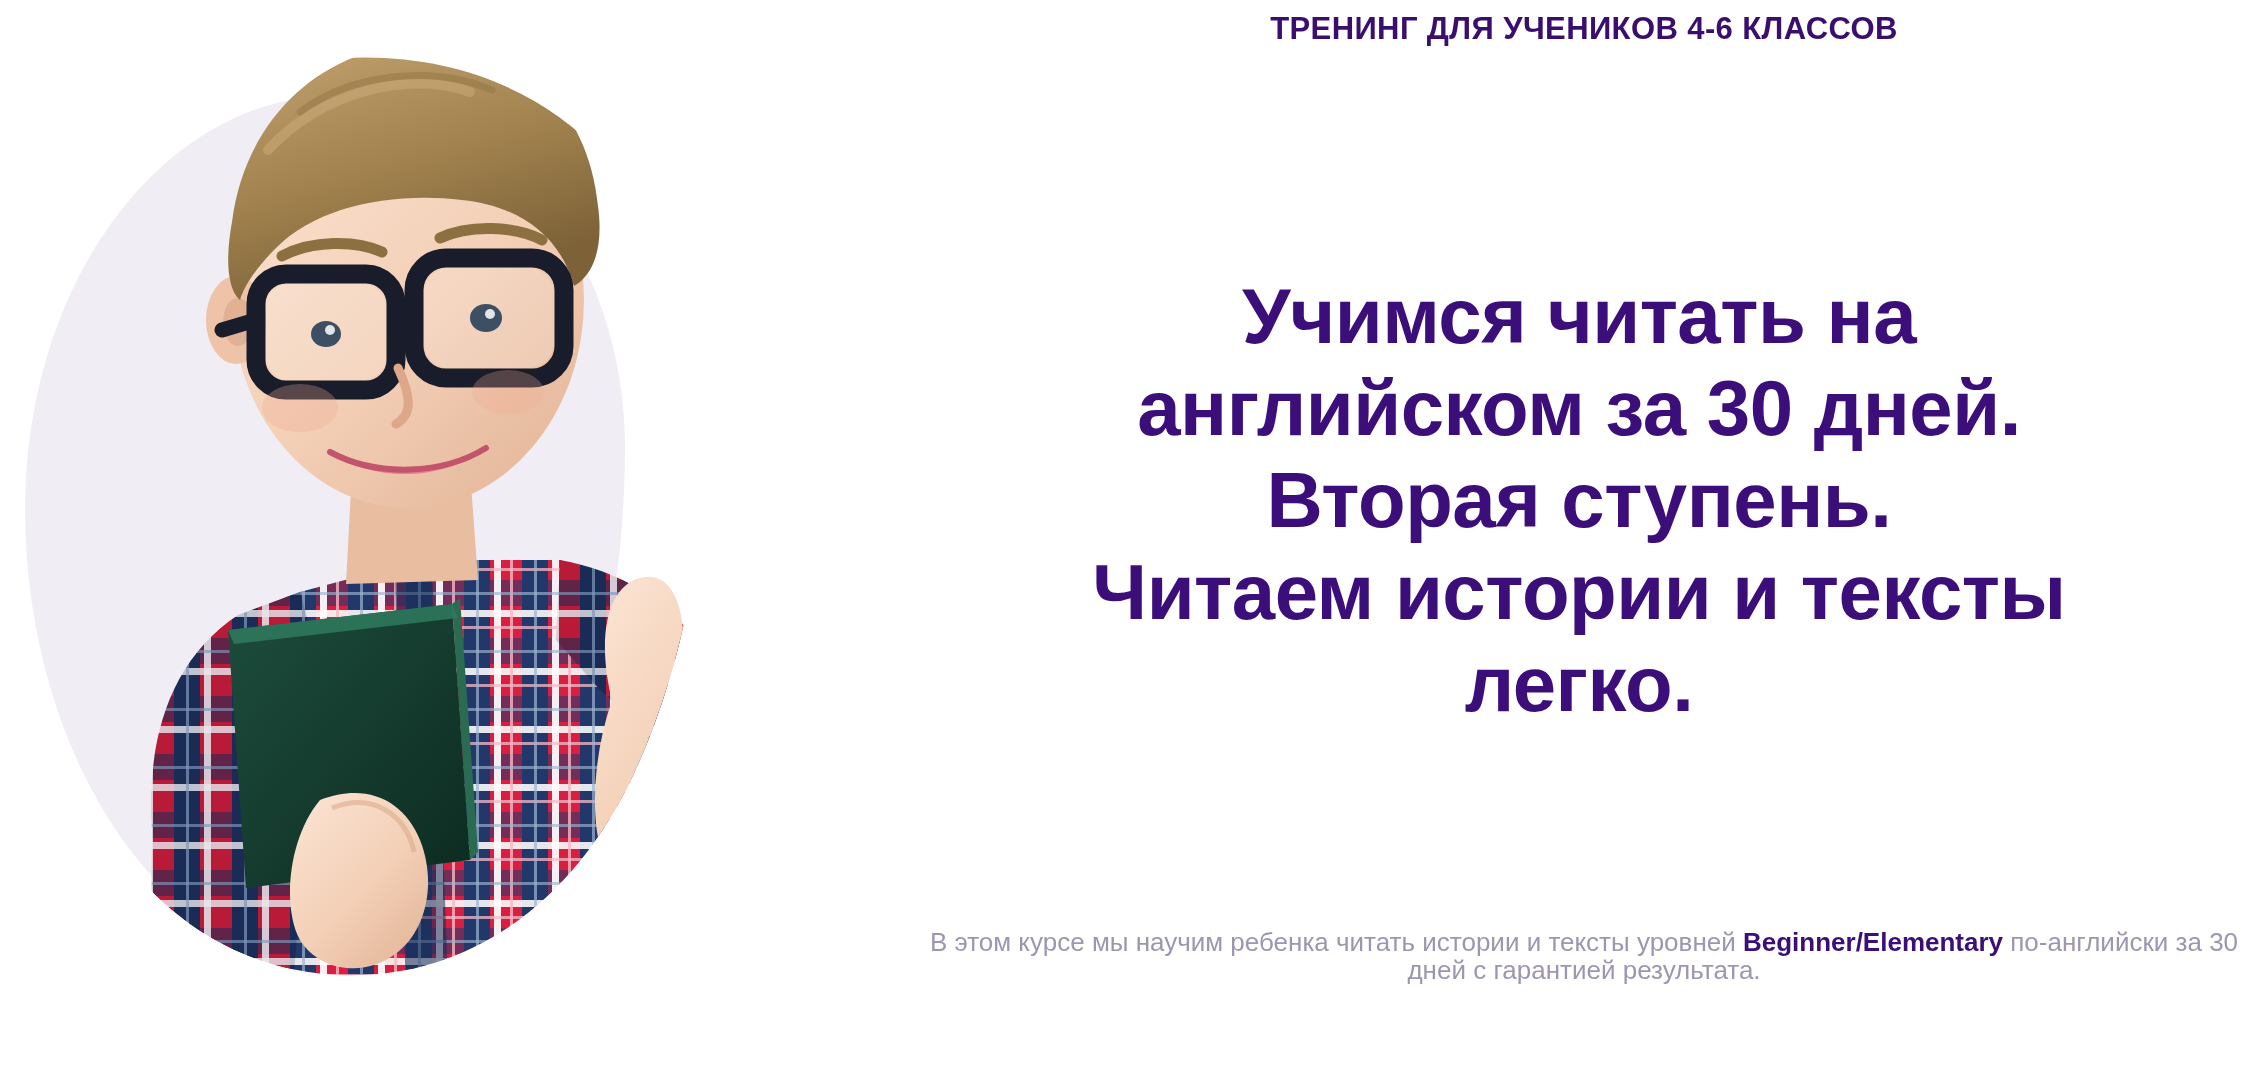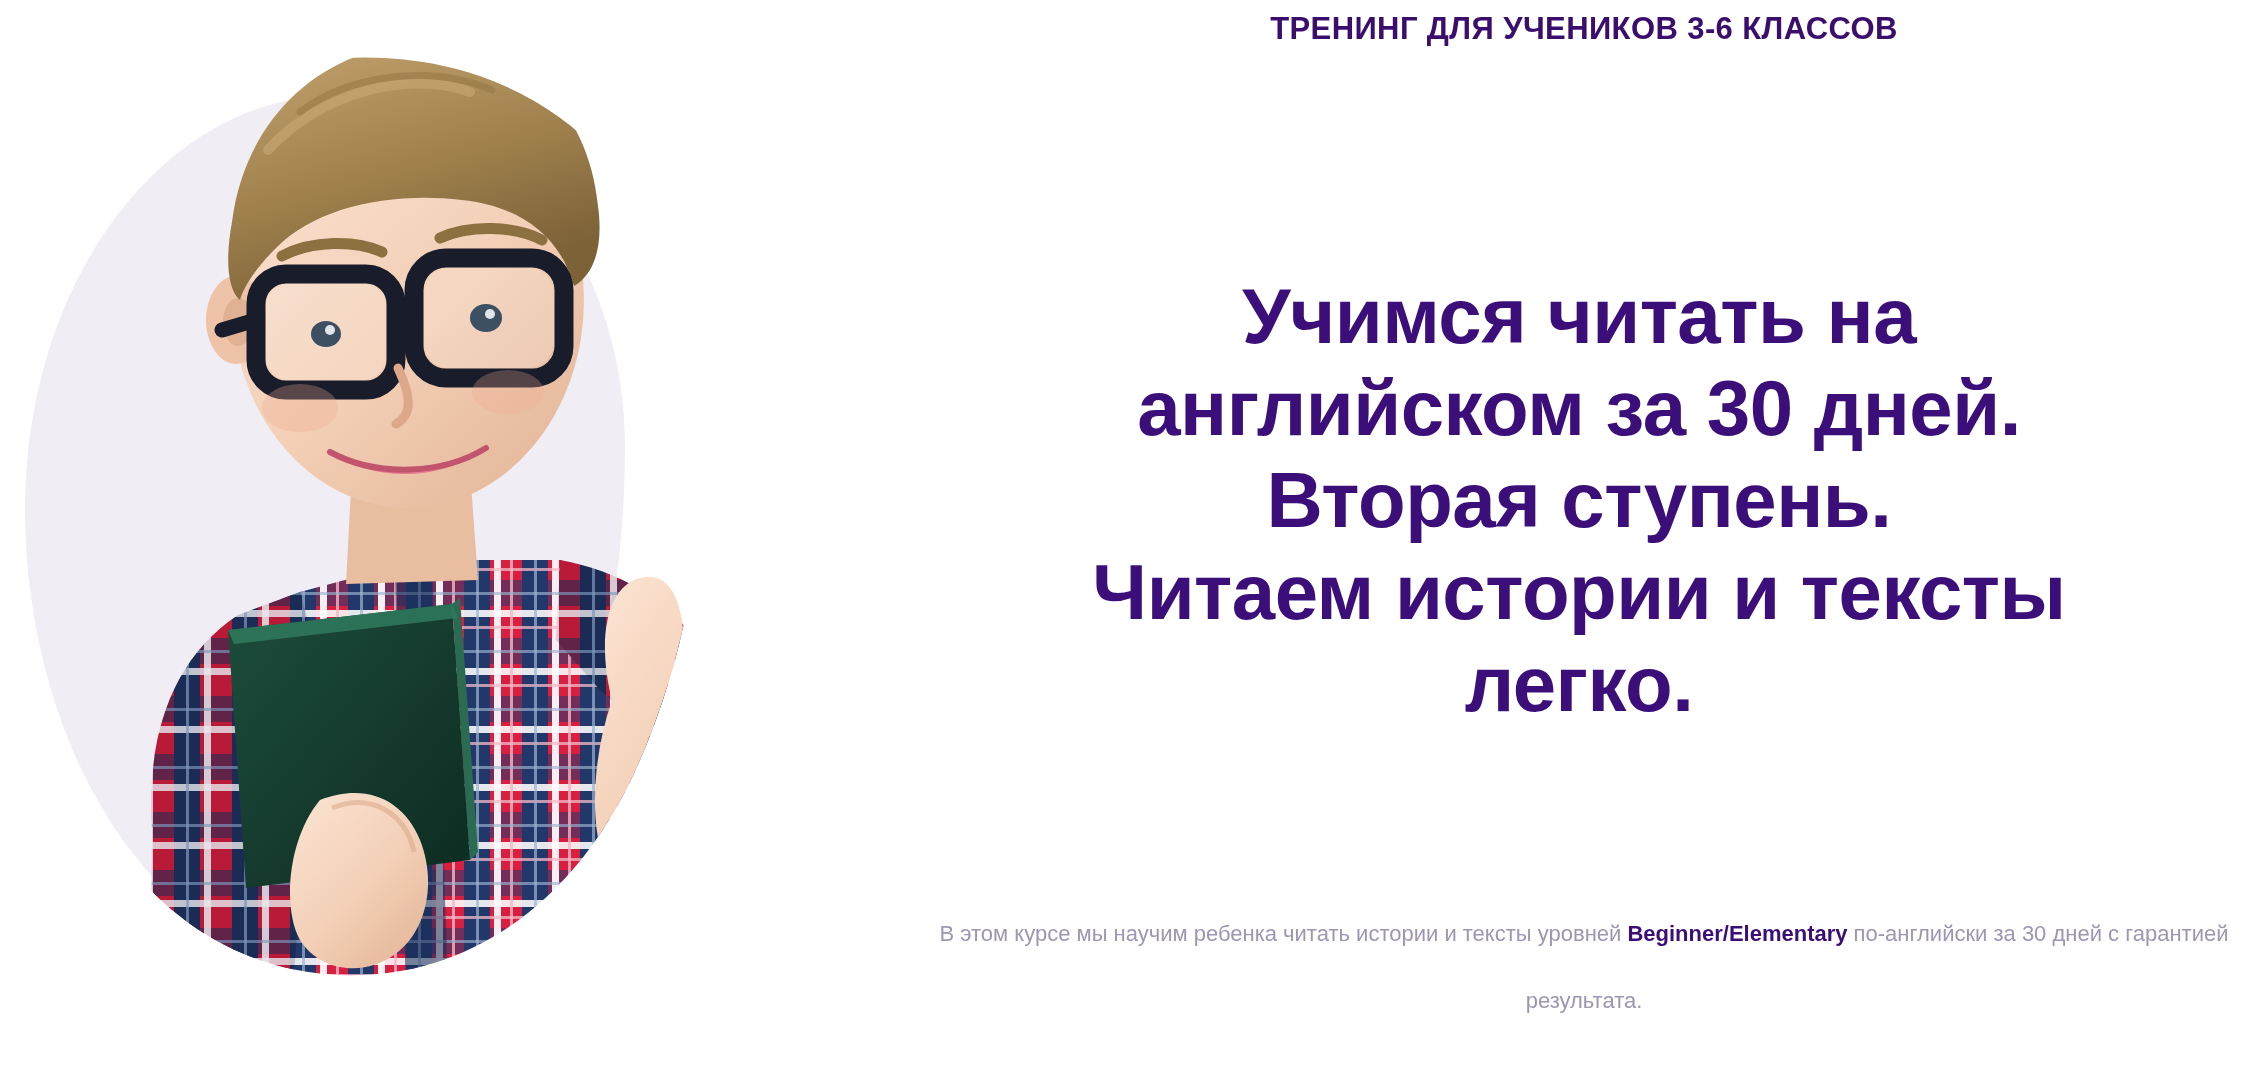--- a/index.html
+++ b/index.html
@@ -96,25 +96,25 @@
   }
 
   .headline .hl-line {
     display: block;
     white-space: nowrap;
   }
 
   .subcopy {
     position: absolute;
     left: 10px;
-    top: 878px;
+    top: 902px;
     width: 1348px;
     text-align: center;
-    font-size: 22px;
-    line-height: 67px;
+    font-size: 26px;
+    line-height: 28px;
     color: #9e96b0;
     font-weight: 400;
   }
 
   .subcopy b {
     color: #3b0e7a;
     font-weight: 700;
   }
 </style>
 </head>
@@ -279,21 +279,21 @@
             <path d="M 640 838 C 678 832, 712 838, 730 854" fill="none" stroke="#dda88a" stroke-width="6" opacity="0.45"></path>
           </g>
 
         </g>
       </svg>
     </div>
   </div>
 
   <div class="hero-copy">
 
-    <div class="eyebrow">ТРЕНИНГ ДЛЯ УЧЕНИКОВ 3-6 КЛАССОВ</div>
+    <div class="eyebrow">ТРЕНИНГ ДЛЯ УЧЕНИКОВ 4-6 КЛАССОВ</div>
 
     <h1 class="headline">
       <span class="hl-line">Учимся читать на</span>
       <span class="hl-line">английском за 30 дней.</span>
       <span class="hl-line">Вторая ступень.</span>
       <span class="hl-line">Читаем истории и тексты</span>
       <span class="hl-line">легко.</span>
     </h1>
 
     <p class="subcopy"><span>В этом курсе мы научим ребенка читать истории и тексты уровней </span><b>Beginner/Elementary</b><span> по-английски за 30 дней с гарантией результата.</span></p>

